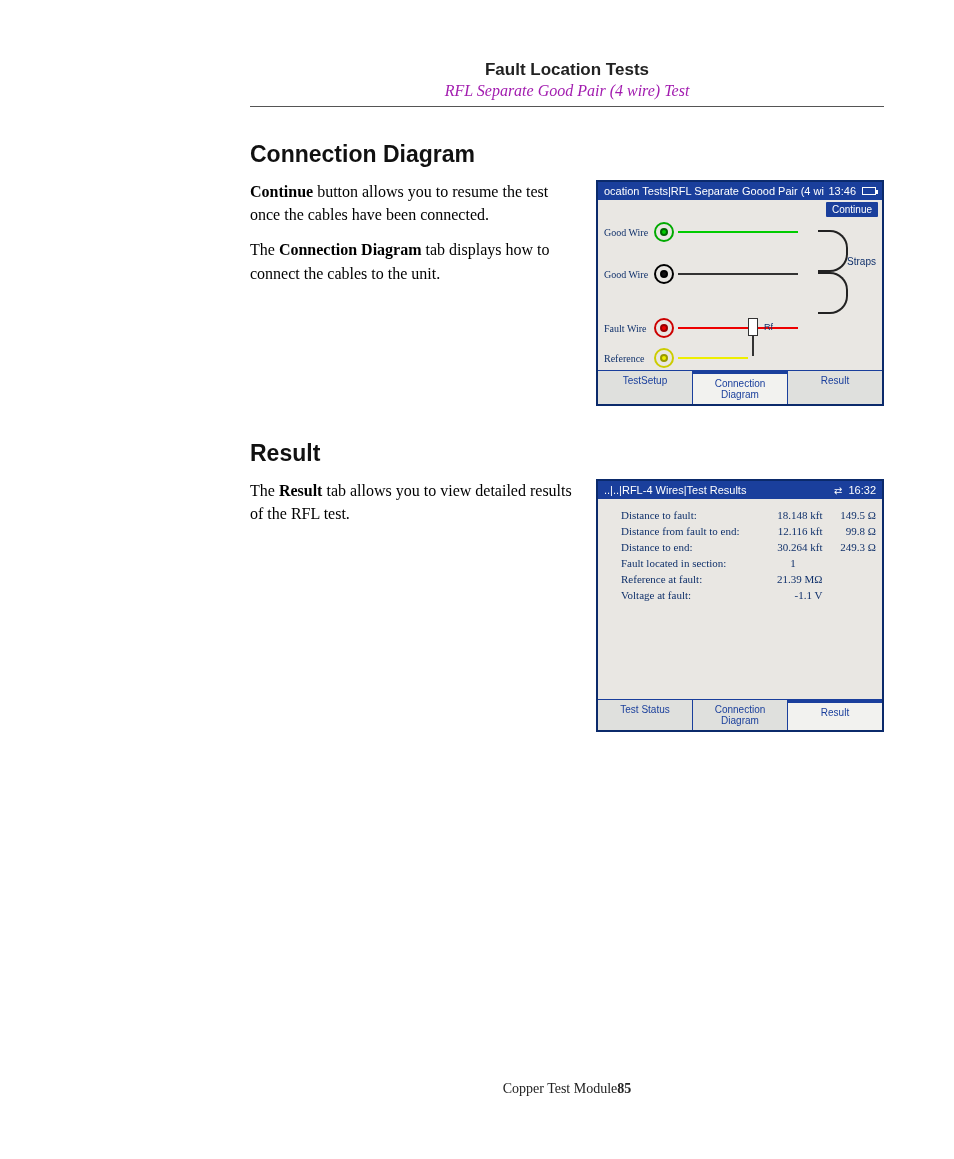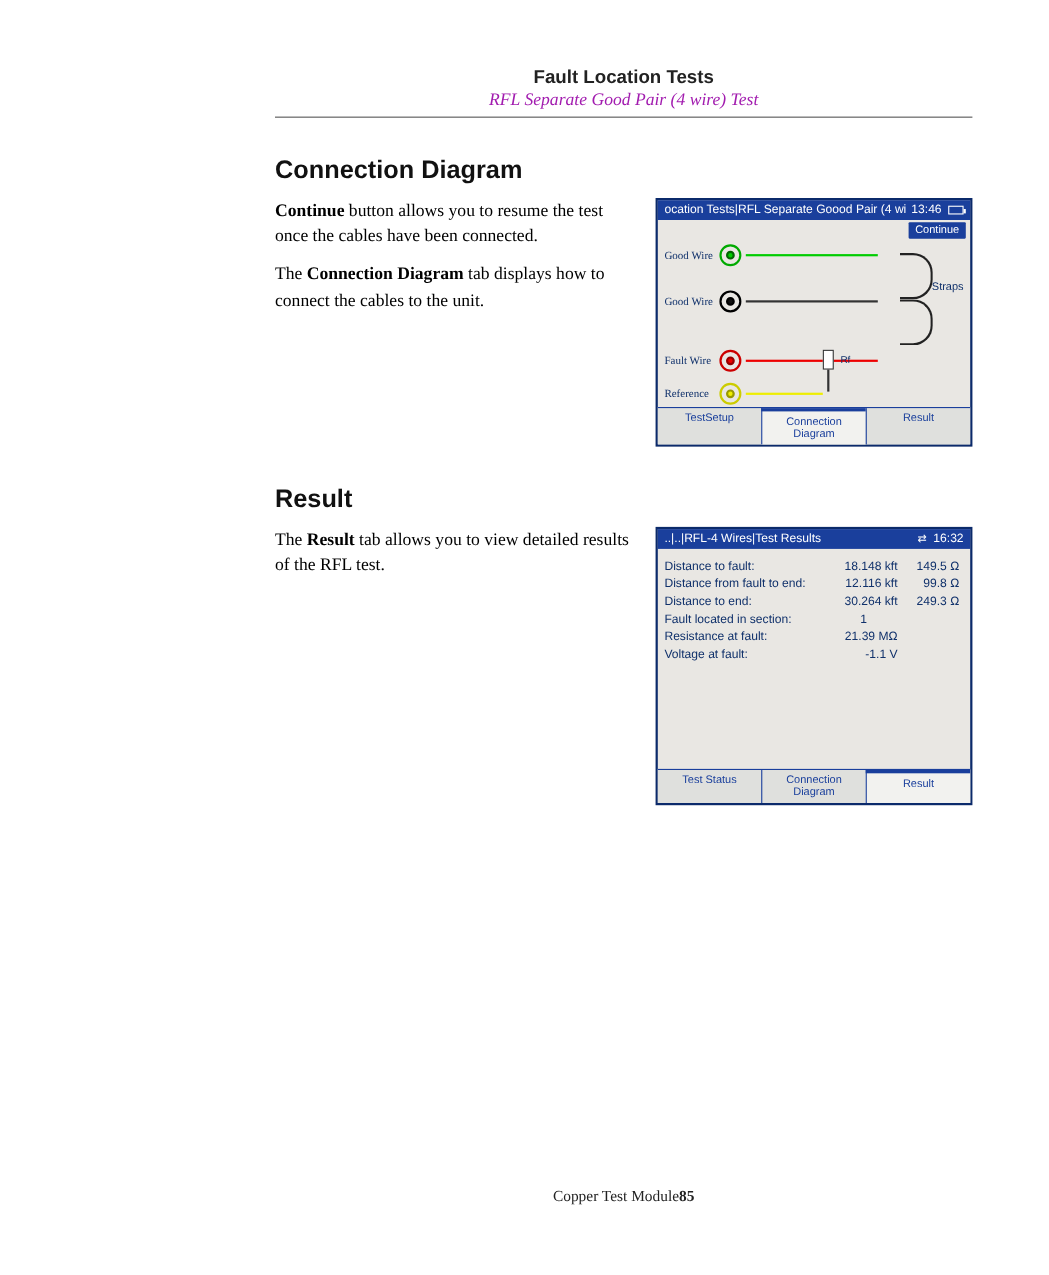--- a/index.html
+++ b/index.html
@@ -135,21 +135,21 @@
   .wireline { height:2px; width:120px; }
   .w-green{background:#0c0;} .w-black{background:#333;} .w-red{background:#e00;} .w-yellow{background:#ee0;}
   .straps-lbl{ position:absolute; right:6px; top:56px; font-size:10px; color:#10316b; }
   .strap-curve{
     position:absolute; width:30px; border:2px solid #222; border-left:none; border-radius:0 18px 18px 0;
   }
   .rf-box{ position:absolute; width:10px; height:18px; border:1px solid #333; background:#fff; }
   .rf-lbl{ position:absolute; font-size:9px; color:#10316b; }
 
   
-  .res-body{ padding:8px 6px 4px 6px; height:200px; }
+  .res-body{ padding:8px 6px 4px 23px; height:200px;font-family:Liberation Serif, serif; }
   .res-line{ display:flex; font-size:11px; color:#10316b; padding:2px 0; }
   .res-line .k{ width:150px; }
   .res-line .v1{ width:62px; text-align:right; }
   .res-line .v2{ width:56px; text-align:right; padding-left:6px; }
 
   .footer{
     position:absolute; bottom:62px; left:70px; right:70px;
     display:flex; justify-content:center;
     font-size:14px; color:#222;
     padding-left:180px;
@@ -265,21 +265,21 @@
           <span class="k">Distance to end:</span>
           <span class="v1">30.264 kft</span>
           <span class="v2">249.3 Ω</span>
         </div>
         <div class="res-line">
           <span class="k">Fault located in section:</span>
           <span class="v1" style="text-align:center;">1</span>
           <span class="v2"></span>
         </div>
         <div class="res-line">
-          <span class="k">Resistance at fault:</span>
+          <span class="k">Reference at fault:</span>
           <span class="v1">21.39 MΩ</span>
           <span class="v2"></span>
         </div>
         <div class="res-line">
           <span class="k">Voltage at fault:</span>
           <span class="v1">-1.1 V</span>
           <span class="v2"></span>
         </div>
       </div>
       <div class="dev-tabs">

